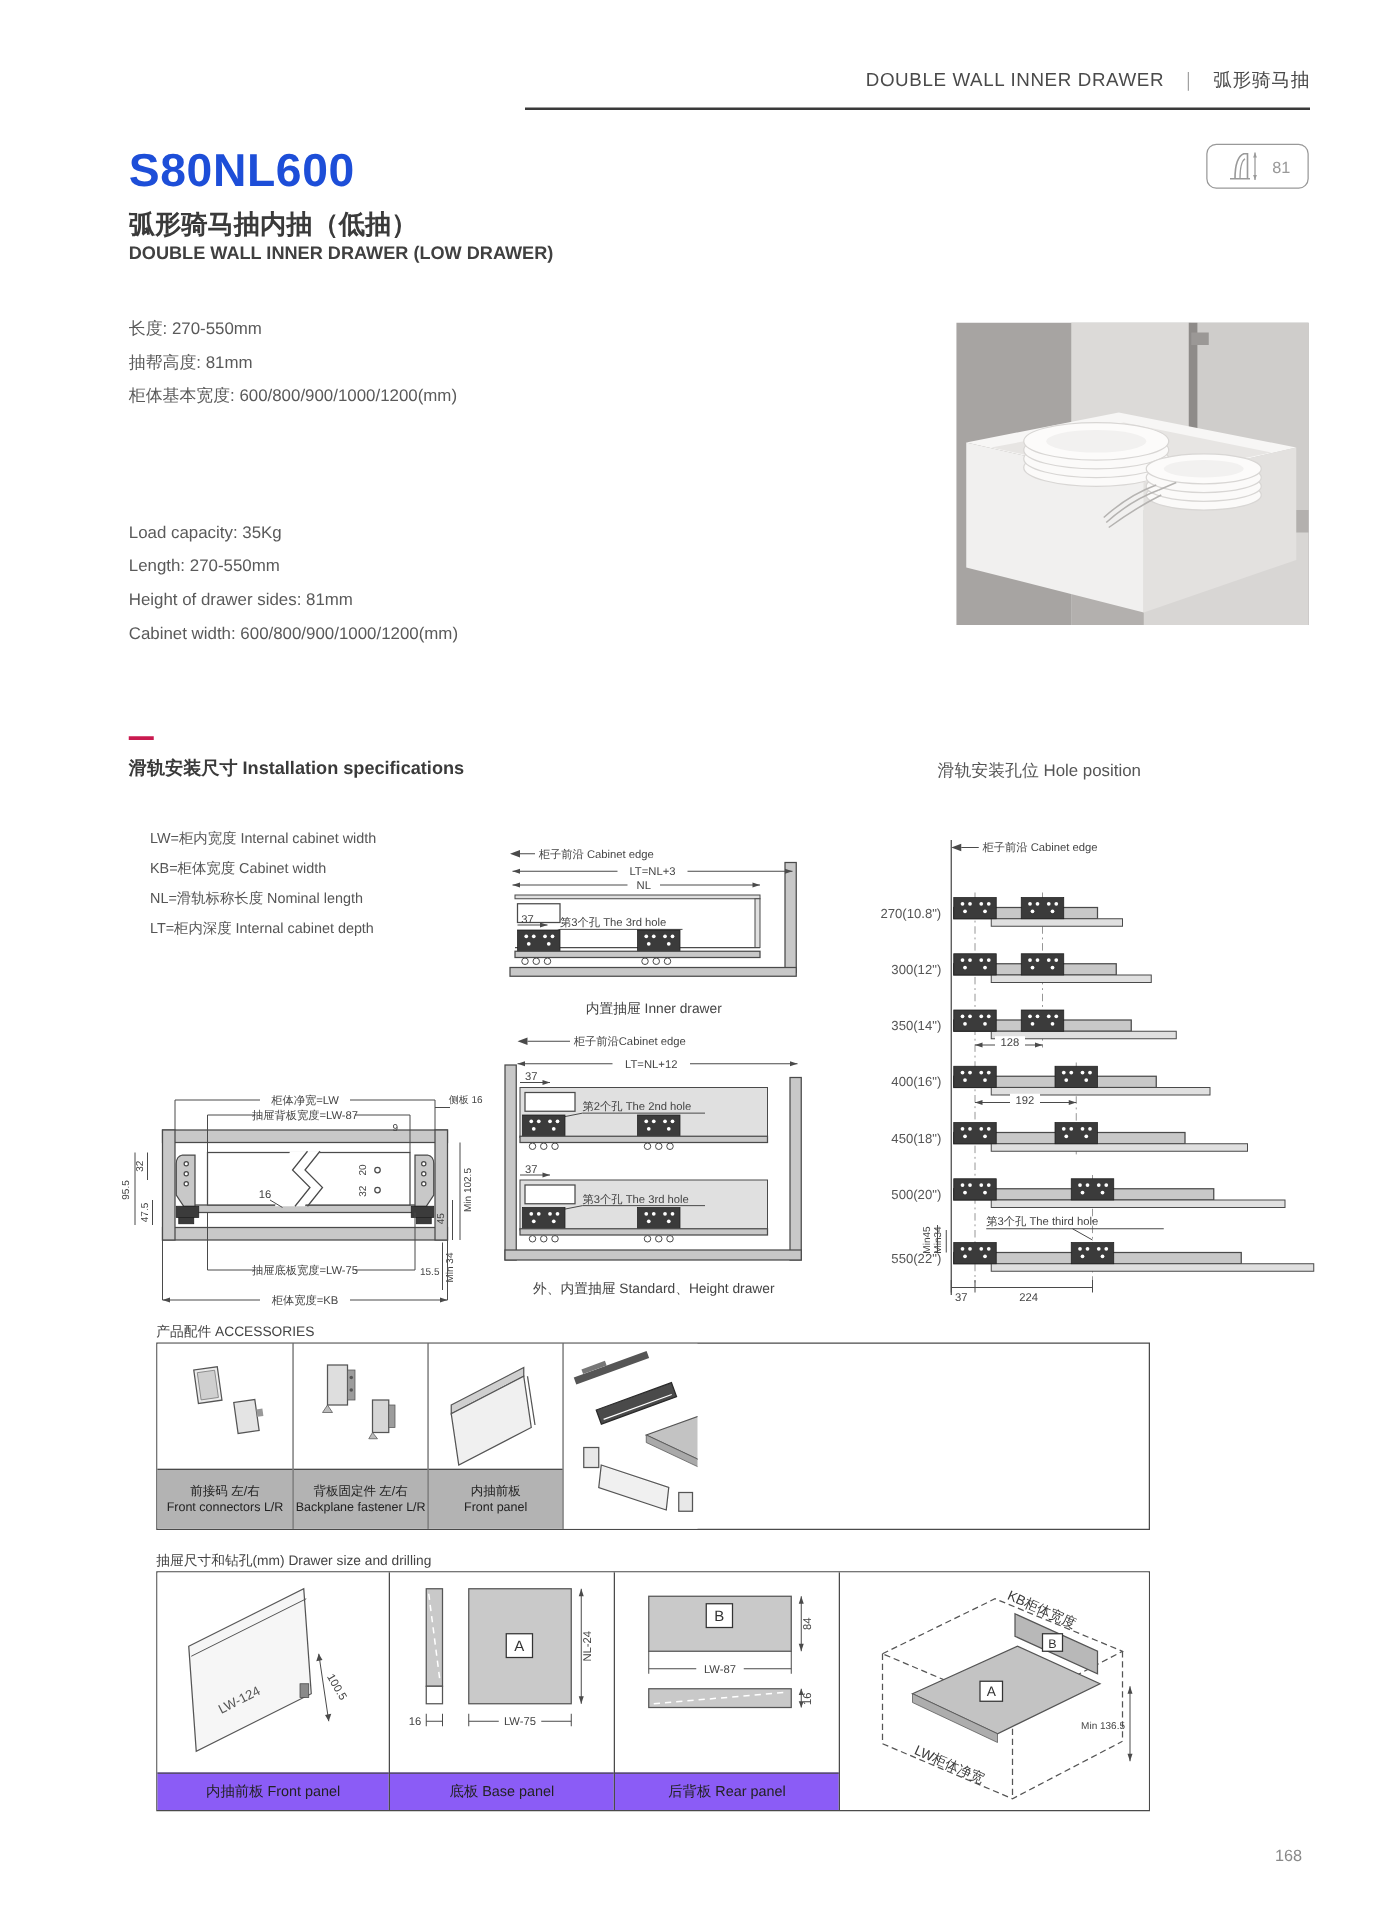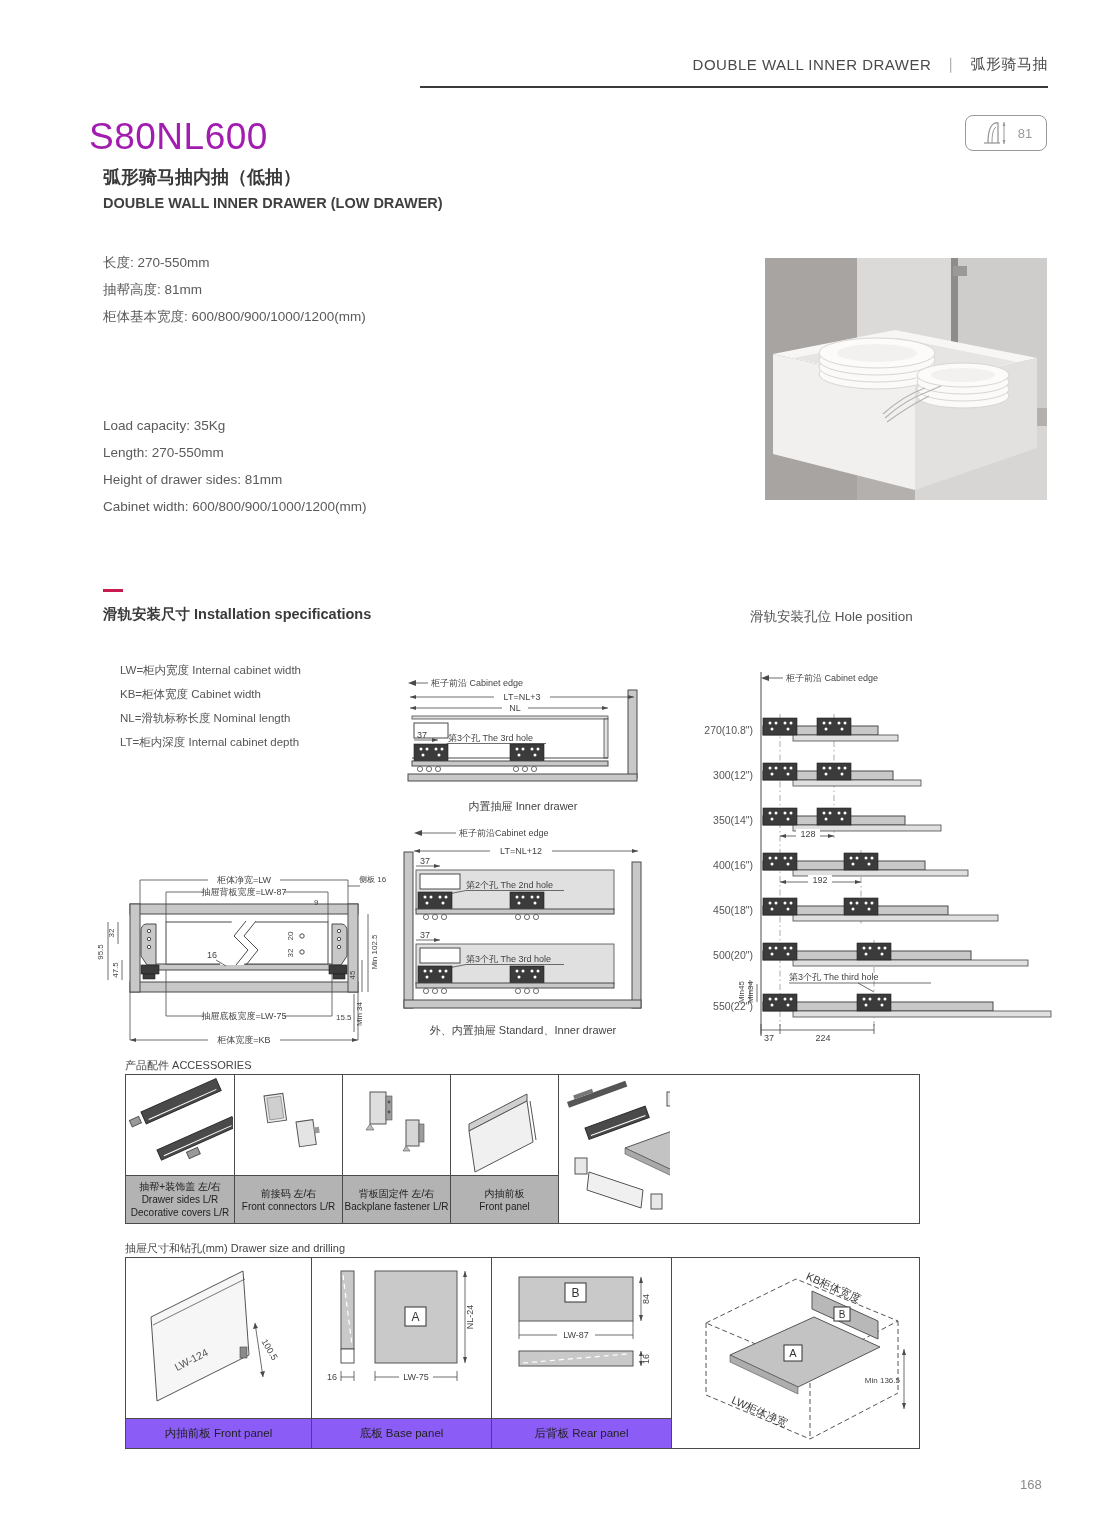--- a/index.html
+++ b/index.html
@@ -5,22 +5,22 @@
   *{margin:0;padding:0;box-sizing:border-box}
   html,body{background:#fff}
   .page{position:relative;width:1118px;height:1526px;background:#fff;overflow:hidden;
         font-family:"Liberation Sans","DejaVu Sans",sans-serif;color:#3c3c3c}
   .abs{position:absolute}
   
   .hdr{top:55px;right:70px;font-size:15px;color:#4a4a4a;letter-spacing:.5px;display:flex;align-items:center}
   .hdr .sep{margin:0 12px;color:#9a9a9a}
   .hdr-rule{top:86px;left:420px;width:628px;height:2px;background:#3a3a3a}
   
-  .model{top:116px;left:89px;font-size:37px;font-weight:400;color:#a21caf;letter-spacing:.5px}
-  .name-cn{top:165px;left:103px;font-size:18px;font-weight:700;color:#3a3a3a}
+  .model{top:116px;left:103px;font-size:37px;font-weight:700;color:#1d4ed8;letter-spacing:.5px}
+  .name-cn{top:165px;left:103px;font-size:21px;font-weight:700;color:#3a3a3a}
   .name-en{top:195px;left:103px;font-size:14.5px;font-weight:700;color:#404040}
   .badge{top:115px;left:965px;width:82px;height:36px;border:1.5px solid #999;border-radius:8px;
          display:flex;align-items:center;justify-content:center;gap:8px;color:#999}
   .badge .num{font-size:13px}
   
   .spec{left:103px;font-size:13.5px;color:#5a5a5a}
   .spec div{height:27px;line-height:20px}
   
   .red-dash{top:589px;left:103px;width:20px;height:3px;background:#c91a4f}
   .sec-title{top:605px;left:103px;font-size:14.5px;font-weight:700;color:#3a3a3a}
@@ -234,21 +234,21 @@
       <text class="d" x="68" y="142">第3个孔 The 3rd hole</text>
       <line class="dim" x1="68" y1="144.5" x2="166" y2="144.5"></line>
       <line class="dim" x1="68" y1="144.5" x2="40" y2="150"></line>
       <use href="#clipblk" x="20" y="146"></use>
       <use href="#clipblk" x="112" y="146"></use>
       <rect class="grayfill" x="18" y="163" width="198" height="5"></rect>
       <use href="#feet3" x="24" y="171"></use>
       <use href="#feet3" x="116" y="171"></use>
     </g>
   </svg>
-  <div class="abs caption" style="top:1023px;left:380px;width:286px">外、内置抽屉 Standard、Inner drawer</div>
+  <div class="abs caption" style="top:1023px;left:380px;width:286px">外、内置抽屉 Standard、Height drawer</div>
 
   <svg class="abs" style="top:864px;left:96px" width="296" height="198">
     <rect class="grayfill" x="34" y="40" width="228" height="10"></rect>
     <rect class="grayfill" x="34" y="118" width="228" height="10"></rect>
     <rect class="grayfill" x="34" y="40" width="10" height="88"></rect>
     <rect class="grayfill" x="252" y="40" width="10" height="88"></rect>
     <rect class="grayfill" x="58" y="100" width="180" height="6"></rect>
     <rect class="whitefill" x="70" y="58" width="162" height="42"></rect>
     <polygon points="136,57 160,57 148,101 124,101" fill="#fff"></polygon>
     <polyline class="ln" points="150,57 138,72 152,86 140,101"></polyline>
@@ -397,41 +397,20 @@
     <line class="dim" x1="181" y1="366" x2="181" y2="376"></line>
     <text class="d" x="71" y="383">37</text>
     <text class="d" x="130" y="383" text-anchor="middle">224</text>
   </svg>
 
   <div class="abs small-title" style="top:1058px;left:125px">产品配件  ACCESSORIES</div>
   <div class="abs acc-grid">
     <div class="acc-cell">
       <div class="acc-img">
         <svg width="106" height="98">
-          <g transform="translate(14,36) rotate(-24)">
-            <rect x="0" y="0" width="82" height="13" fill="#4a4a4a" stroke="#2a2a2a"></rect>
-            <line x1="4" y1="10" x2="78" y2="10" stroke="#fff" stroke-width="1"></line>
-            <rect x="-14" y="3" width="10" height="7" fill="#9a9a9a" stroke="#555"></rect>
-          </g>
-          <g transform="translate(30,74) rotate(-24)">
-            <rect x="0" y="0" width="82" height="11" fill="#4a4a4a" stroke="#2a2a2a"></rect>
-            <line x1="4" y1="8" x2="78" y2="8" stroke="#fff" stroke-width="1"></line>
-            <rect x="26" y="14" width="12" height="7" fill="#9a9a9a" stroke="#555"></rect>
-          </g>
-        </svg>
-      </div>
-      <div class="acc-band">
-        <div>抽帮+装饰盖 左/右</div>
-        <div>Drawer sides  L/R</div>
-        <div>Decorative covers  L/R</div>
-      </div>
-    </div>
-    <div class="acc-cell">
-      <div class="acc-img">
-        <svg width="106" height="98">
           <g transform="translate(28,20) rotate(-8)">
             <rect x="0" y="0" width="19" height="27" fill="#ececec" stroke="#555"></rect>
             <rect x="2.5" y="2.5" width="14" height="22" fill="#cfcfcf" stroke="#777" stroke-width=".6"></rect>
           </g>
           <g transform="translate(60,46) rotate(-8)">
             <rect x="0" y="0" width="17" height="25" fill="#e4e4e4" stroke="#555"></rect>
             <rect x="17" y="8" width="5" height="6" fill="#999"></rect>
           </g>
         </svg>
       </div>

